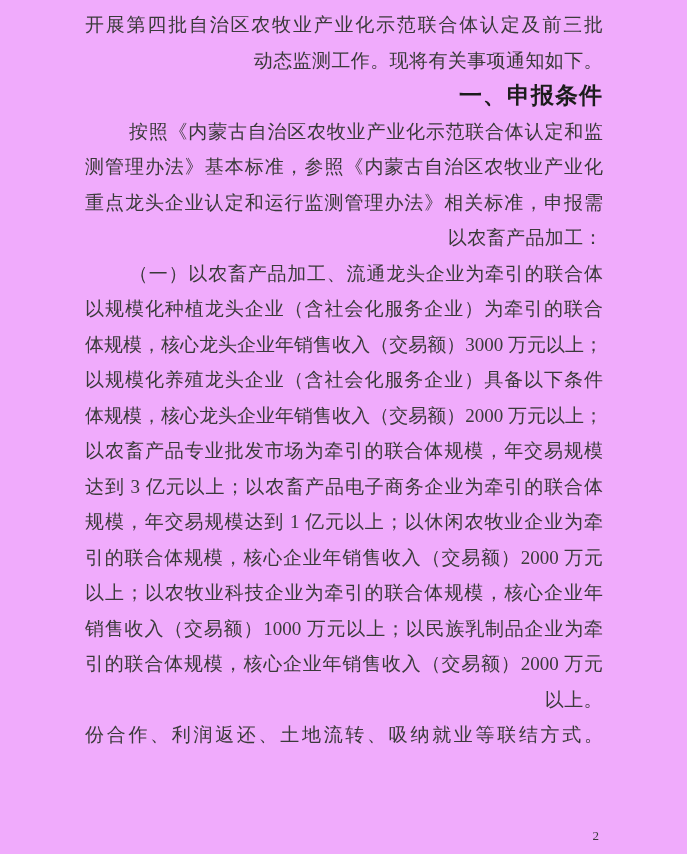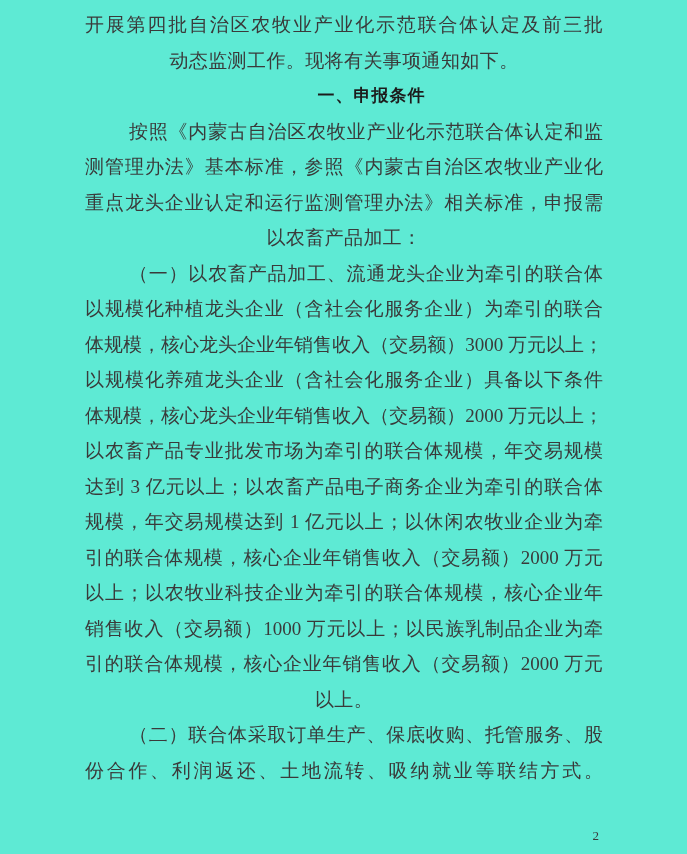--- a/index.html
+++ b/index.html
@@ -28,56 +28,56 @@
   .paragraph {
     margin: 0;
     padding: 0;
   }
   .line {
     font-size: 19px;
     line-height: 35.5px;
     height: 35.5px;
     letter-spacing: 0.4px;
     white-space: nowrap;
-    text-align: center;
+    text-align: right;
   }
   .line.just {
     white-space: normal;
     letter-spacing: 0;
     text-align: justify;
     text-align-last: justify;
     -moz-text-align-last: justify;
     text-justify: inter-ideograph;
     overflow: hidden;
   }
   .line.ind {
     text-indent: 44px;
   }
   .paragraph.heading .line {
     font-family: "Liberation Sans", "DejaVu Sans", sans-serif;
     font-weight: 700;
-    font-size: 17px;
+    font-size: 23px;
     color: var(--heading-color, #1c1c1c);
     margin-left: 55px;
     text-indent: 0;
     letter-spacing: 1px;
   }
   .page-num {
     position: absolute;
     right: 88px;
     bottom: 12px;
     font-size: 13px;
     line-height: 13px;
     color: #3a3a3a;
   }
 </style>
 </head>
 <body>
 
-<div class="page" style="background: #5eead4; color: rgb(58, 58, 58); --heading-color: #1c1c1c;">
+<div class="page" style="background: #f0abfc; color: rgb(58, 58, 58); --heading-color: #1c1c1c;">
   <div class="text-body">
       <div class="paragraph">
         <div class="line just">开展第四批自治区农牧业产业化示范联合体认定及前三批</div>
         <div class="line">动态监测工作。现将有关事项通知如下。</div>
       </div>
       <div class="paragraph heading">
         <div class="line">一、申报条件</div>
       </div>
       <div class="paragraph">
         <div class="line just ind">按照《内蒙古自治区农牧业产业化示范联合体认定和监</div>
@@ -94,18 +94,17 @@
         <div class="line just">以农畜产品专业批发市场为牵引的联合体规模，年交易规模</div>
         <div class="line just">达到 3 亿元以上；以农畜产品电子商务企业为牵引的联合体</div>
         <div class="line just">规模，年交易规模达到 1 亿元以上；以休闲农牧业企业为牵</div>
         <div class="line just">引的联合体规模，核心企业年销售收入（交易额）2000 万元</div>
         <div class="line just">以上；以农牧业科技企业为牵引的联合体规模，核心企业年</div>
         <div class="line just">销售收入（交易额）1000 万元以上；以民族乳制品企业为牵</div>
         <div class="line just">引的联合体规模，核心企业年销售收入（交易额）2000 万元</div>
         <div class="line">以上。</div>
       </div>
       <div class="paragraph">
-        <div class="line just ind">（二）联合体采取订单生产、保底收购、托管服务、股</div>
         <div class="line just">份合作、利润返还、土地流转、吸纳就业等联结方式。</div>
       </div>
     </div>
   <div class="page-num">2</div>
 </div>
 
 </body></html>

